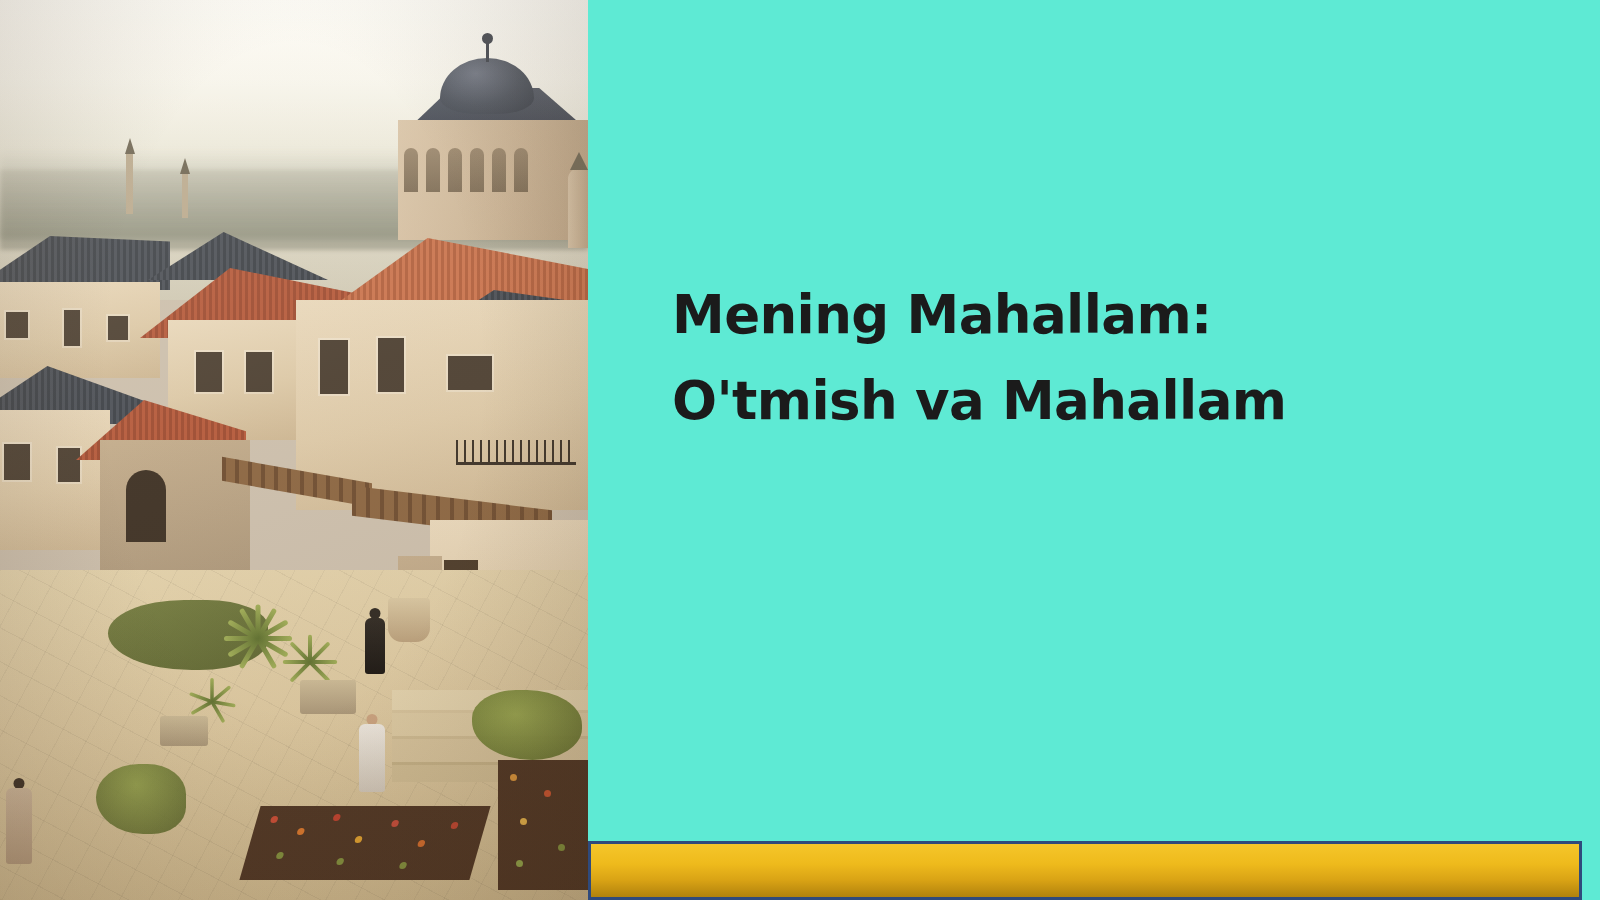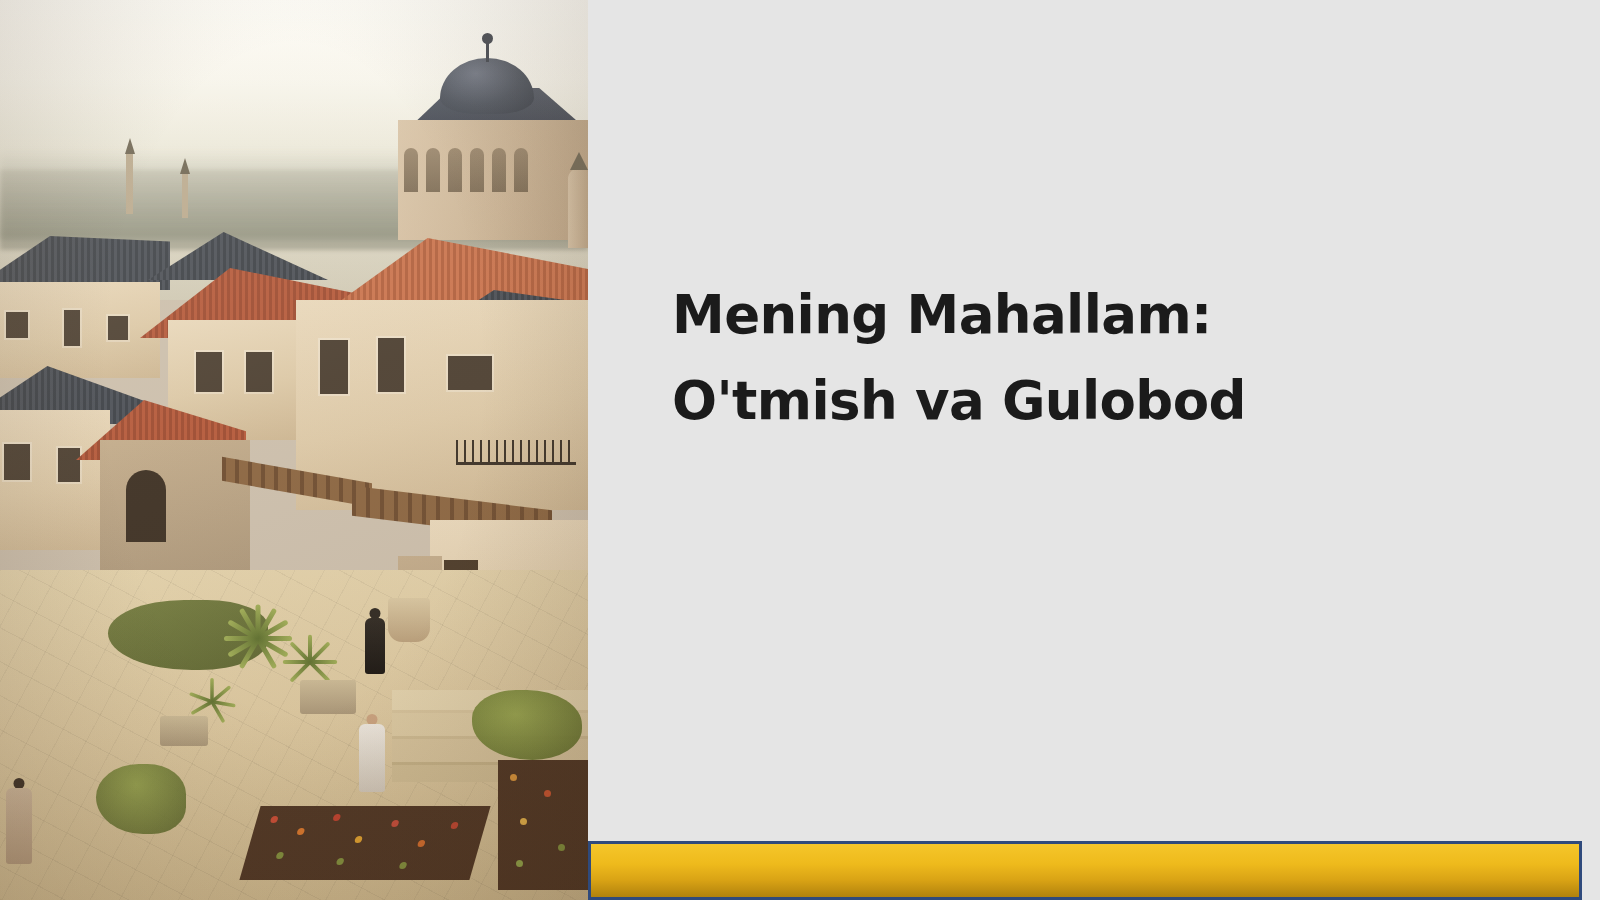--- a/index.html
+++ b/index.html
@@ -319,21 +319,21 @@
     pointer-events: none;
   }
 
   
   .content {
     position: absolute;
     left: 588px;
     top: 0;
     width: 1012px;
     height: 900px;
-    background: #e5e5e5;
+    background: #5eead4;
   }
 
   .title-block {
     position: absolute;
     left: 84px;
     top: 272px;
     width: 800px;
   }
 
   .title-line {
@@ -516,20 +516,20 @@
 
       <div class="photo-warm"></div>
       <div class="photo-vignette"></div>
     </div>
   </div>
 
   <div class="content">
 
     <div class="title-block">
       <div class="title-line">Mening Mahallam:</div>
-      <div class="title-line">O'tmish va Gulobod</div>
+      <div class="title-line">O'tmish va Mahallam</div>
     </div>
 
   </div>
 
   <div class="accent-bar"></div>
 
 </div>
 
 </body></html>

